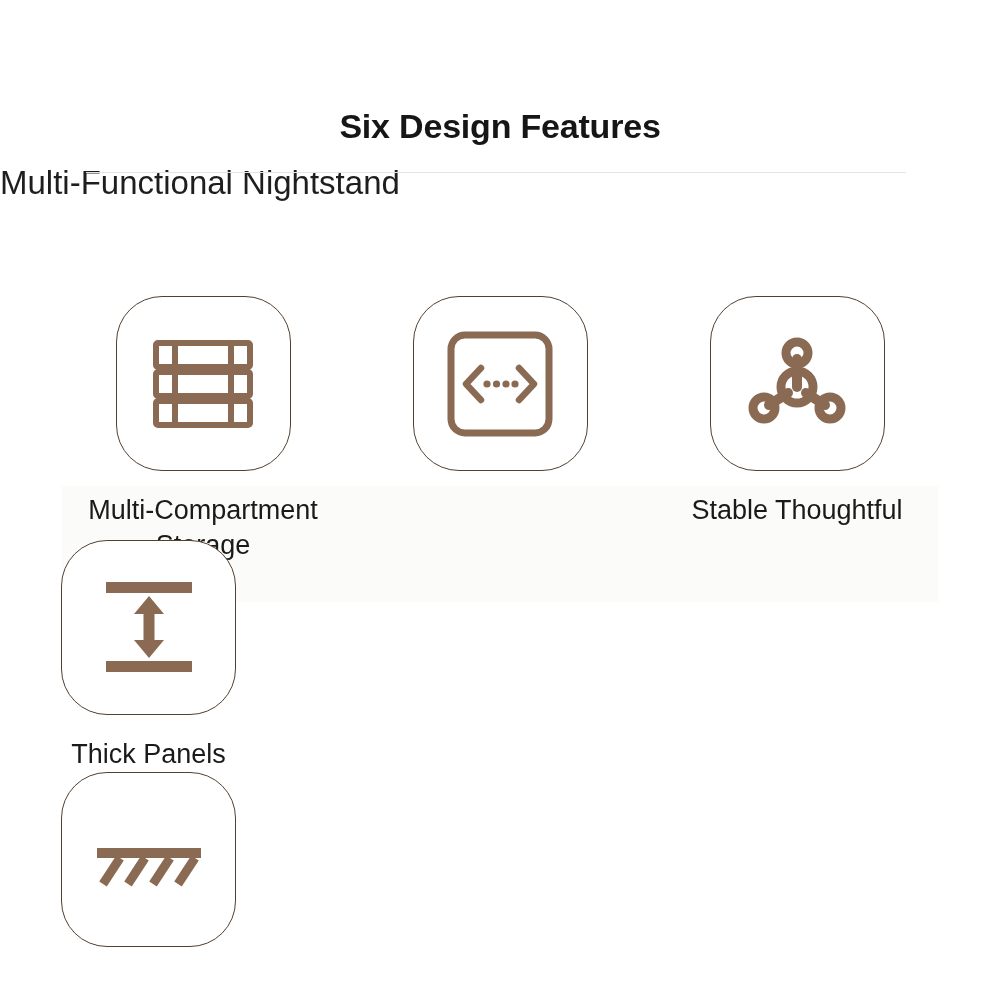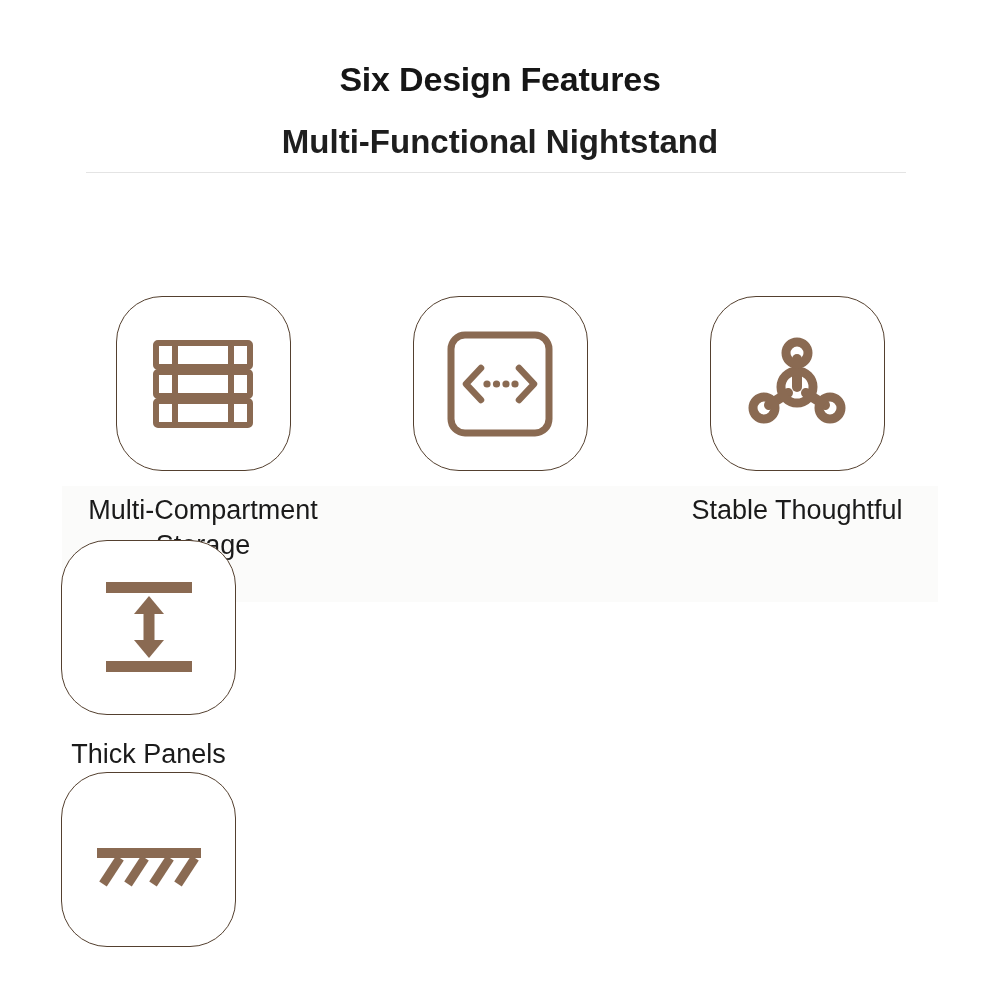--- a/index.html
+++ b/index.html
@@ -28,37 +28,37 @@
     top: 0;
     left: 0;
     width: 1000px;
   }
   .title {
     text-align: center;
     font-size: 34px;
     font-weight: bold;
     letter-spacing: -0.2px;
     color: #161616;
-    margin-top: 57px;
+    margin-top: 104px;
     line-height: 44px;
   }
   .divider {
     position: absolute;
     top: 172px;
     left: 86px;
     width: 820px;
     height: 1px;
     background: #e4e4e4;
   }
   .subtitle {
-    text-align: center;
+    text-align: left;
     font-size: 33px;
-    font-weight: 700;
+    font-weight: 400;
     color: #1e1e1e;
-    margin-top: 20px;
+    margin-top: 14px;
     line-height: 42px;
   }
 
   
   .tint-band {
     position: absolute;
     top: 486px;
     left: 62px;
     width: 876px;
     height: 116px;

